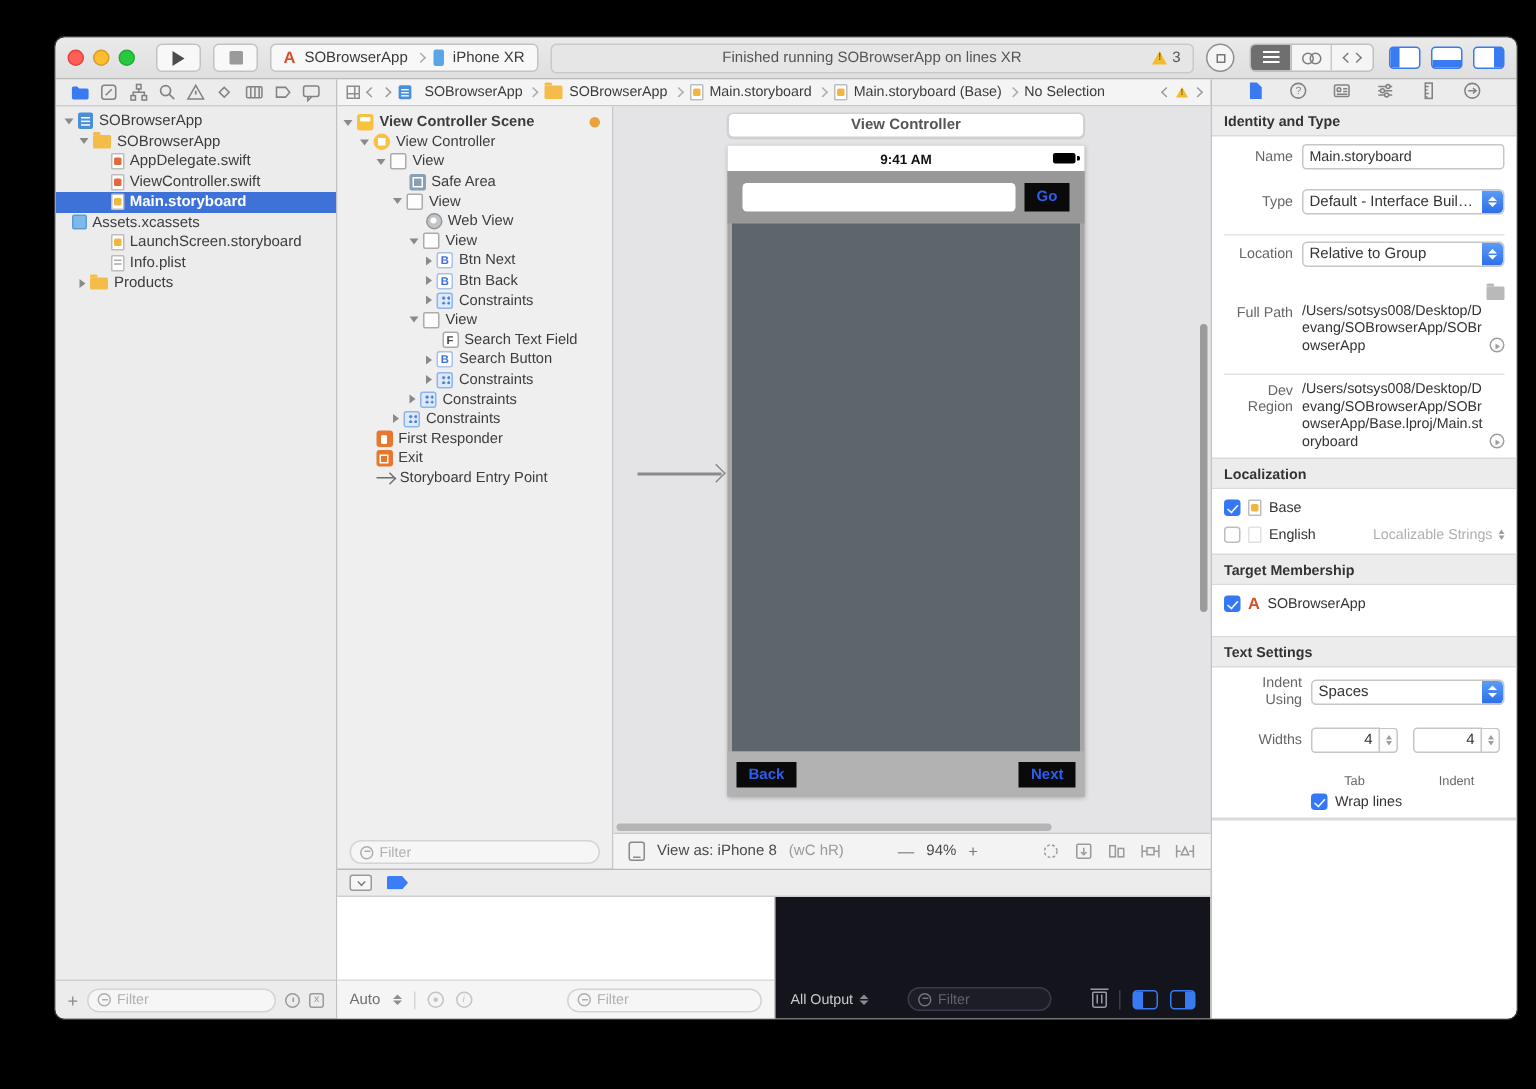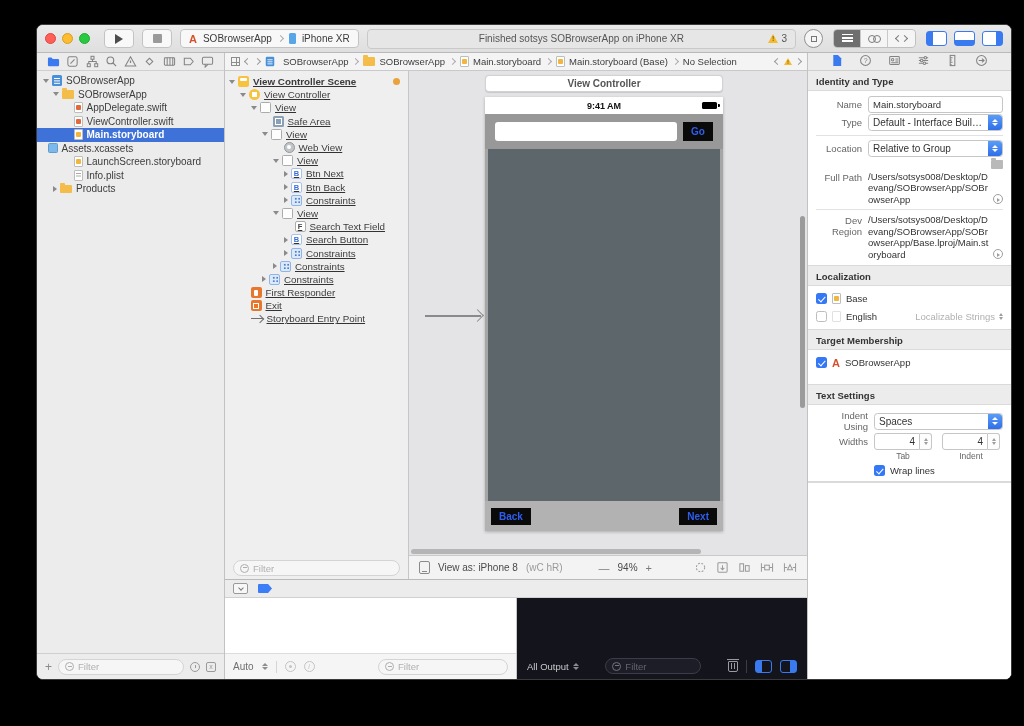--- a/index.html
+++ b/index.html
@@ -93,21 +93,21 @@
   .nav-chev { width:5px;height:5px;border-top:1.2px solid #9a9a9a;border-right:1.2px solid #9a9a9a;}
   .nav-chev.back{transform:rotate(-135deg);} .nav-chev.fwd{transform:rotate(45deg);}
   .crumb { display:flex; align-items:center; gap:4px; }
   .jump-right { margin-left:auto; display:flex; align-items:center; gap:4px; }
   .warn.small { border-left-width:4px;border-right-width:4px;border-bottom-width:7.5px;}
   .warn.small::after{font-size:6px;left:-1px;top:0.5px;}
 
   
   .ed-main { flex:1; display:flex; min-height:0; }
   .outline { width:184px; flex:0 0 184px; background:#efefef; border-right:1px solid #c6c6c6; display:flex; flex-direction:column; }
-  .outline-tree { flex:1; padding-top:4px; overflow:hidden; position:relative;text-decoration:underline; }
+  .outline-tree { flex:1; padding-top:4px; overflow:hidden; position:relative; }
   .orow { height:13.2px; display:flex; align-items:center; font-size:9.8px; color:#3c3c3c; white-space:nowrap; position:relative;}
   .orow.scene { font-weight:bold; }
   .dirty-dot { position:absolute; right:8px; top:3px; width:7px; height:7px; border-radius:50%; background:#e8a33d; }
   .oi { width:11px;height:11px;flex:0 0 auto;margin-right:4px;position:relative;border-radius:2px;}
   .oi.scene-ico{background:#f7c23e;} .oi.scene-ico::after{content:"";position:absolute;left:2px;top:2px;right:2px;height:2.5px;background:#fff;border-radius:1px;}
   .oi.vc-ico{border-radius:50%;background:#f7c23e;} .oi.vc-ico::after{content:"";position:absolute;left:3px;top:3px;width:5px;height:5px;background:#fff;}
   .oi.view-ico{background:#fdfdfd;border:1px solid #ababab;border-radius:1.5px;}
   .oi.safe-ico{background:#8aa0b4;border-radius:1.5px;} .oi.safe-ico::after{content:"";position:absolute;inset:2px;border:1px solid #fff;}
   .oi.web-ico{border-radius:50%;background:#c2c5c8;border:1px solid #93979a;} .oi.web-ico::after{content:"";position:absolute;left:2px;top:2px;width:4px;height:4px;border-radius:50%;background:#fff;}
   .oi.badge{background:#fff;border:1px solid #a9c1e8;border-radius:2px;display:flex;align-items:center;justify-content:center;font-size:7.5px;font-weight:bold;color:#3b6fd6;}
@@ -186,21 +186,21 @@
   .trash-ico::before{content:"";position:absolute;left:-2px;top:-3px;width:12px;height:1.3px;background:#9a9aa2;}
   .trash-ico::after{content:"";position:absolute;left:2px;top:1.5px;width:1px;height:6px;background:#9a9aa2;box-shadow:3px 0 0 #9a9aa2;}
   .cdiv { width:1px; height:13px; background:#3c3c48; }
   .ptog.dk { background:transparent; height:13px; width:17px; border-width:1.5px; }
 
   
   .insp-tabs { height:18px; flex:0 0 18px; border-bottom:1px solid #cfcfcf; display:flex; align-items:center; justify-content:center; gap:16px; }
   .insp-scroll { flex:1; display:flex; flex-direction:column; overflow:hidden; background:#ececec; }
   .sec-header { padding:5px 8px 3px; font-weight:bold; font-size:9.5px; color:#333; }
   .sec-body { background:#fff; border-top:1px solid #dadada; border-bottom:1px solid #dadada; padding:5px 8px; }
-  .irow { display:flex; align-items:center; margin-bottom:1px; }
+  .irow { display:flex; align-items:center; margin-bottom:13px; }
   .irow:last-child { margin-bottom:0; }
   .ilabel { width:52px; flex:0 0 52px; text-align:right; padding-right:6px; color:#666; font-size:9.5px; }
   .ilabel.top { align-self:flex-start; padding-top:1px; }
   .ifield { flex:1; height:17px; background:#fff; border:1px solid #c6c6c6; border-radius:3px; padding:0 4px; font-size:9.5px; color:#333;
             display:flex; align-items:center; min-width:0; }
   .ifield input { border:none; outline:none; width:100%; font-size:9.5px; color:#333; background:transparent; }
   .dropdown { flex:1; height:17px; background:#fff; border:1px solid #c6c6c6; border-radius:3.5px; display:flex; align-items:center; min-width:0; overflow:hidden;}
   .dropdown .dval { flex:1; padding:0 4px; white-space:nowrap; overflow:hidden; text-overflow:ellipsis; font-size:10px; color:#333;}
   .stp { width:14px; height:100%; flex:0 0 14px; background:linear-gradient(#5a9cf8,#2f6fe8); border-radius:0 3px 3px 0;
          display:flex; flex-direction:column; align-items:center; justify-content:center; gap:1.5px; }
@@ -252,21 +252,21 @@
           <span class="stop-glyph"></span>
         </div>
     <div class="scheme">
       <span class="a-logo">A</span>
       <span>SOBrowserApp</span>
       <span class="chev"></span>
       <span class="phone-ico"></span>
       <span>iPhone XR</span>
     </div>
     <div class="status-pill">
-      <span>Finished sotsys SOBrowserApp on iPhone XR</span>
+      <span>Finished running SOBrowserApp on lines XR</span>
       <span class="warn-wrap">
         <span class="warn"></span>
         <span>3</span>
       </span>
     </div>
     <div class="tb-right">
       <div class="lib-btn">
             <i></i>
           </div>
       <div class="seg-group">

